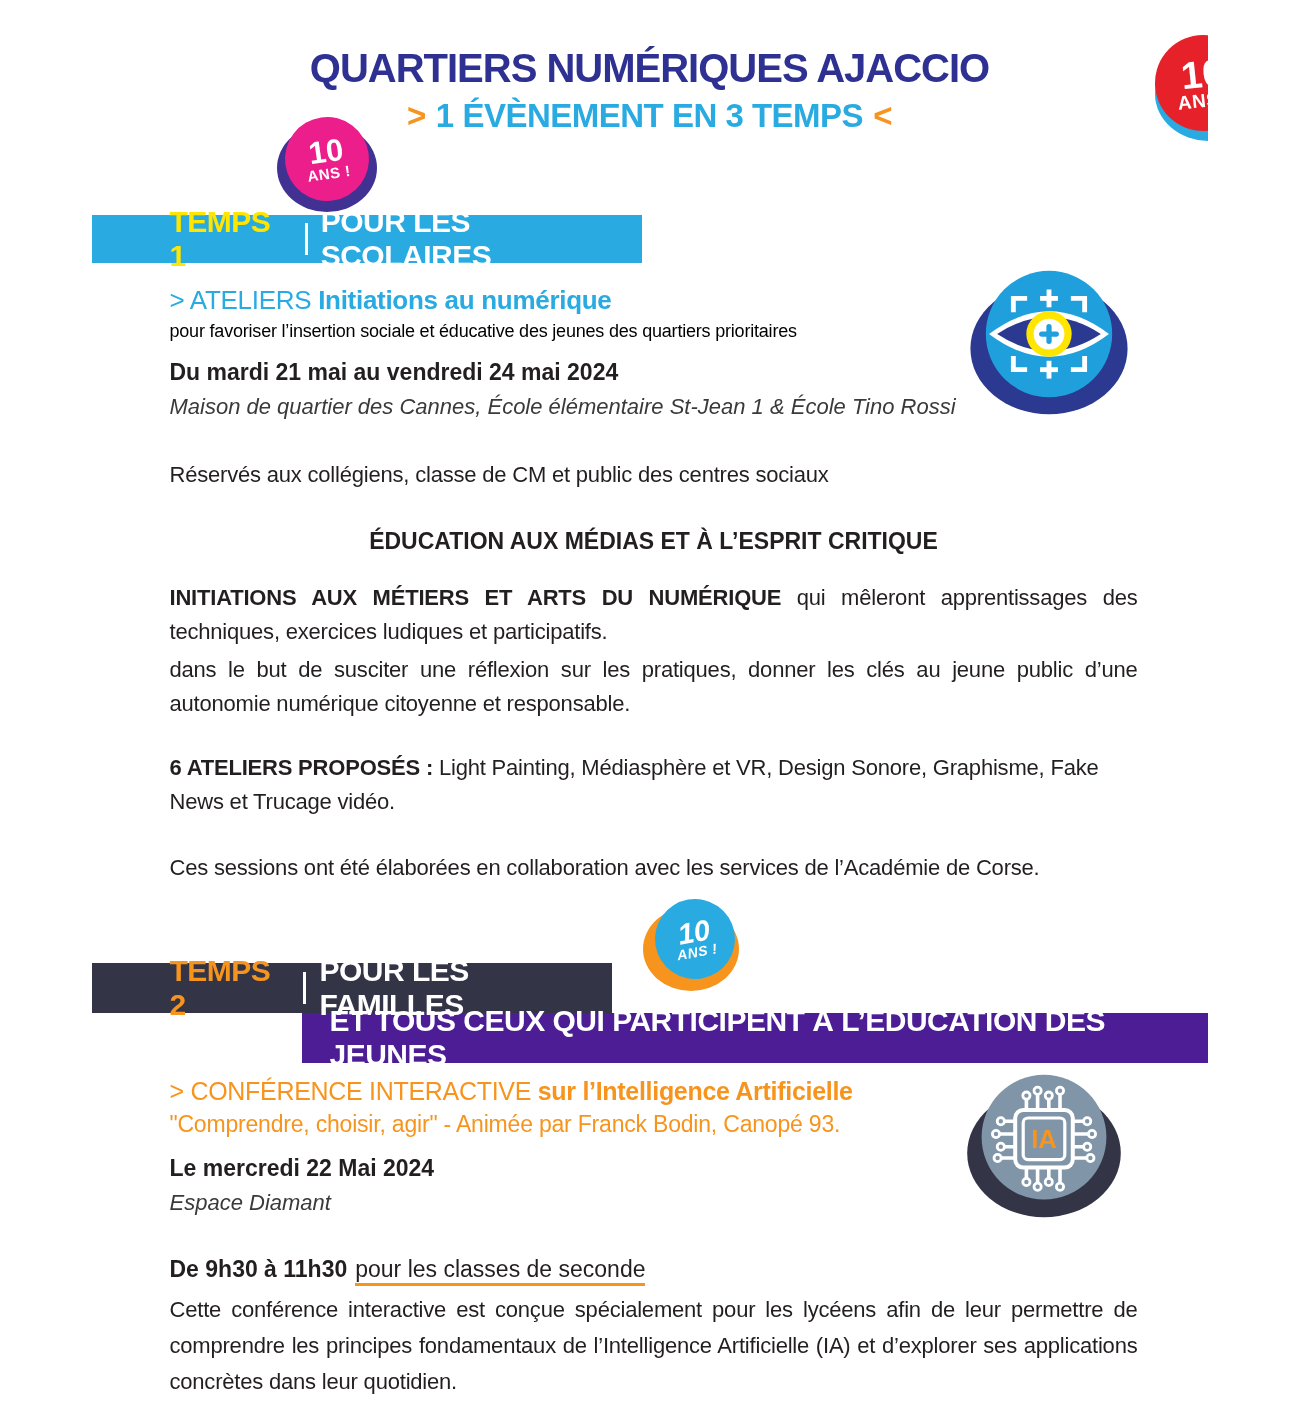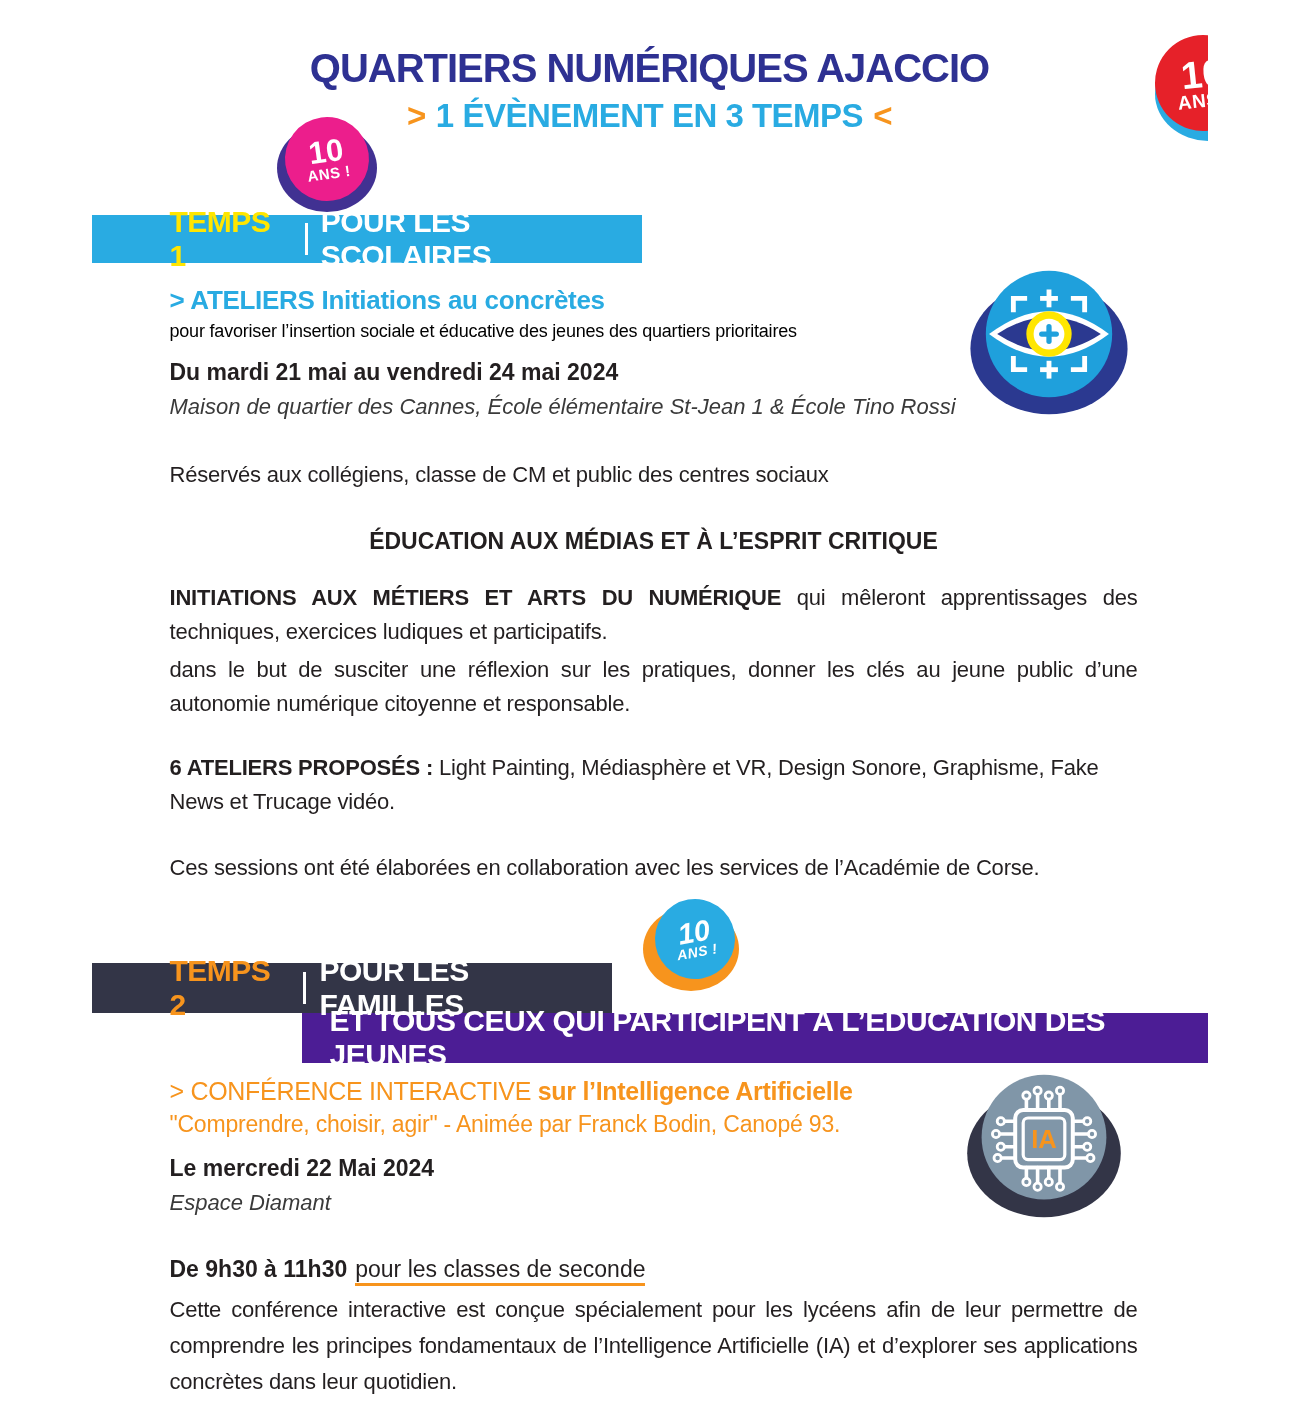--- a/index.html
+++ b/index.html
@@ -89,21 +89,21 @@
     justify-content:center;
   }
 
   
   .section { position:relative; padding:0 70px 0 78px; }
   .s1 { padding-top:22px; }
   .s2 { padding-top:14px; }
   .txt { max-width:1152px; }
 
   .h-cyan { font-size:26px; font-weight:700; color:#29ABE2; letter-spacing:-0.3px; }
-  .h-cyan .xb { font-weight:700;text-align:right; }
+  .h-cyan .xb { font-weight:400;text-align:right; }
   .sub-cyan { margin-top:5px; font-size:18px; color:#000000; letter-spacing:-0.2px; }
 
   .h-orange { font-size:25px; font-weight:700; color:#F7941D; letter-spacing:-0.3px; }
   .h-orange .xb { font-weight:400; }
   .sub-orange { margin-top:5px; font-size:23px; color:#F7941D; letter-spacing:-0.2px; }
 
   .date { margin-top:17px; font-size:23px; font-weight:700; color:#231F20; }
   .loc { margin-top:8px; font-size:22px; font-style:italic; color:#3A3A3A; }
 
   .body, .bold-lead { font-size:22px; line-height:34px; letter-spacing:-0.2px; color:#231F20; }
@@ -187,21 +187,21 @@
         <circle cx="100" cy="80" r="28" fill="#FFE600"></circle>
         <circle cx="100" cy="80" r="19" fill="#ffffff"></circle>
         <g stroke="#1FA0DC" stroke-width="6.5" fill="none" stroke-linecap="round">
           <path d="M100 71 V89"></path>
             <path d="M91 80 H109"></path>
         </g>
       </svg>
     </div>
 
     <div class="h-cyan">
-      <span class="xb">&gt; ATELIERS</span><span> Initiations au concrètes</span>
+      <span class="xb">&gt; ATELIERS</span><span> Initiations au numérique</span>
     </div>
     <div class="sub-cyan txt">pour favoriser l’insertion sociale et éducative des jeunes des quartiers prioritaires</div>
 
     <div class="date">Du mardi 21 mai au vendredi 24 mai 2024</div>
     <div class="loc">Maison de quartier des Cannes, École élémentaire St-Jean 1 &amp; École Tino Rossi</div>
 
     <div class="body audience txt">Réservés aux collégiens, classe de CM et public des centres sociaux</div>
 
     <div class="blk1t">ÉDUCATION AUX MÉDIAS ET À L’ESPRIT CRITIQUE</div>
     <div class="body blk2 just txt">

